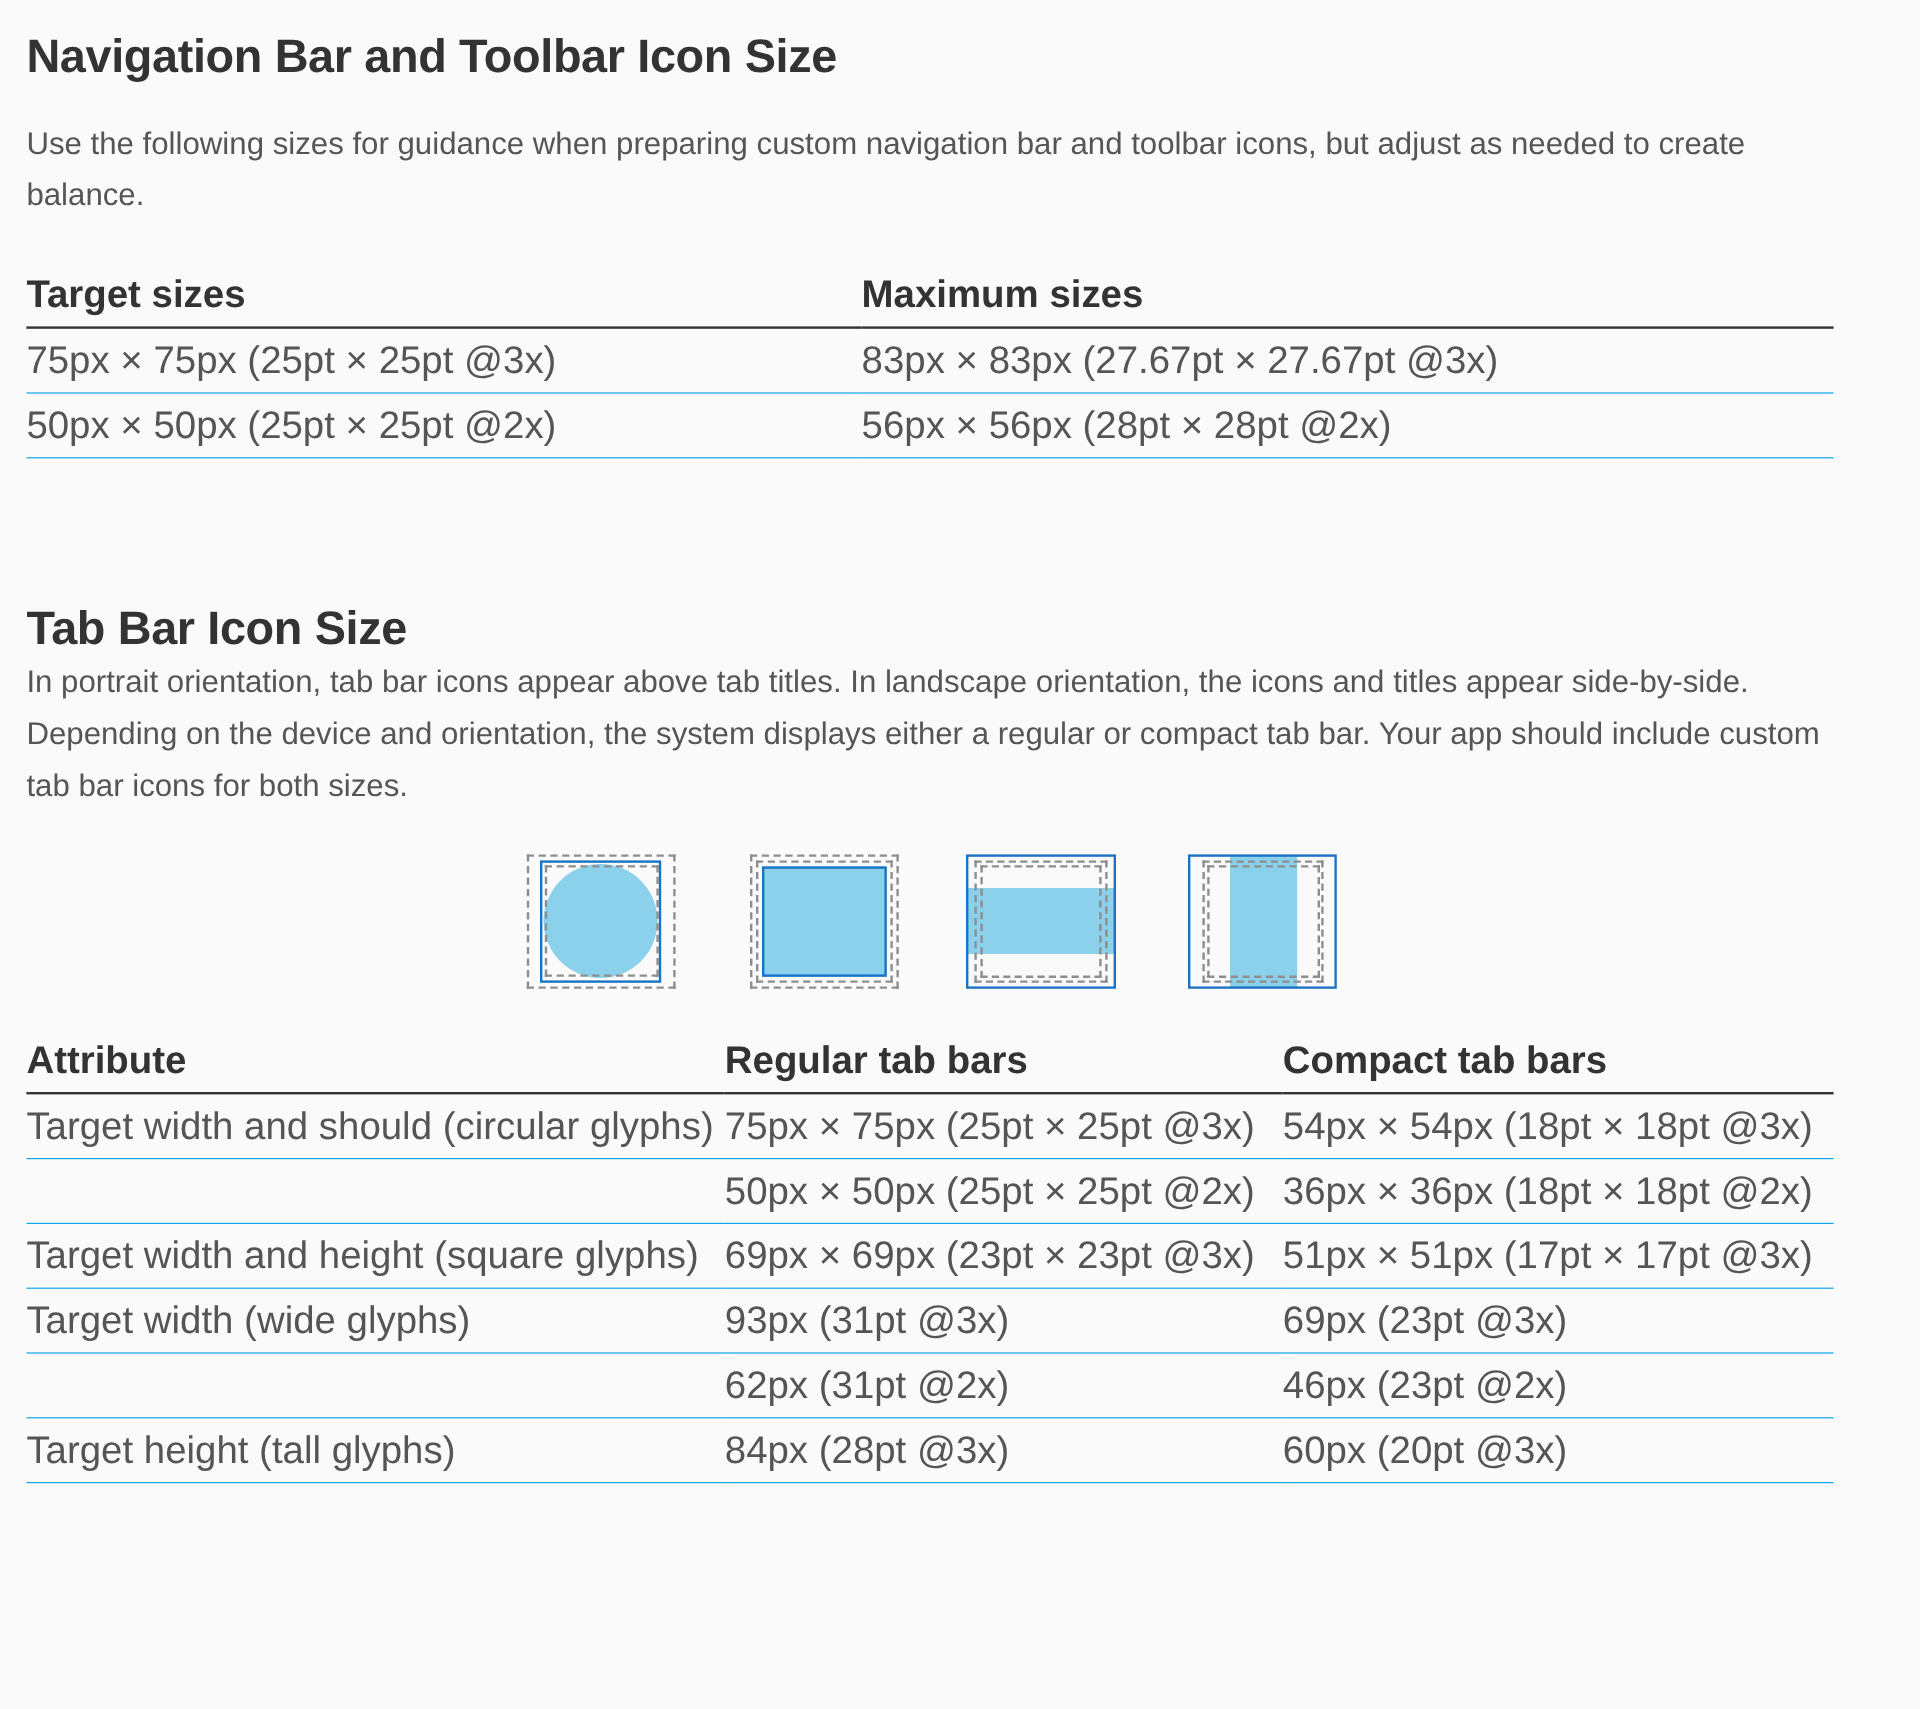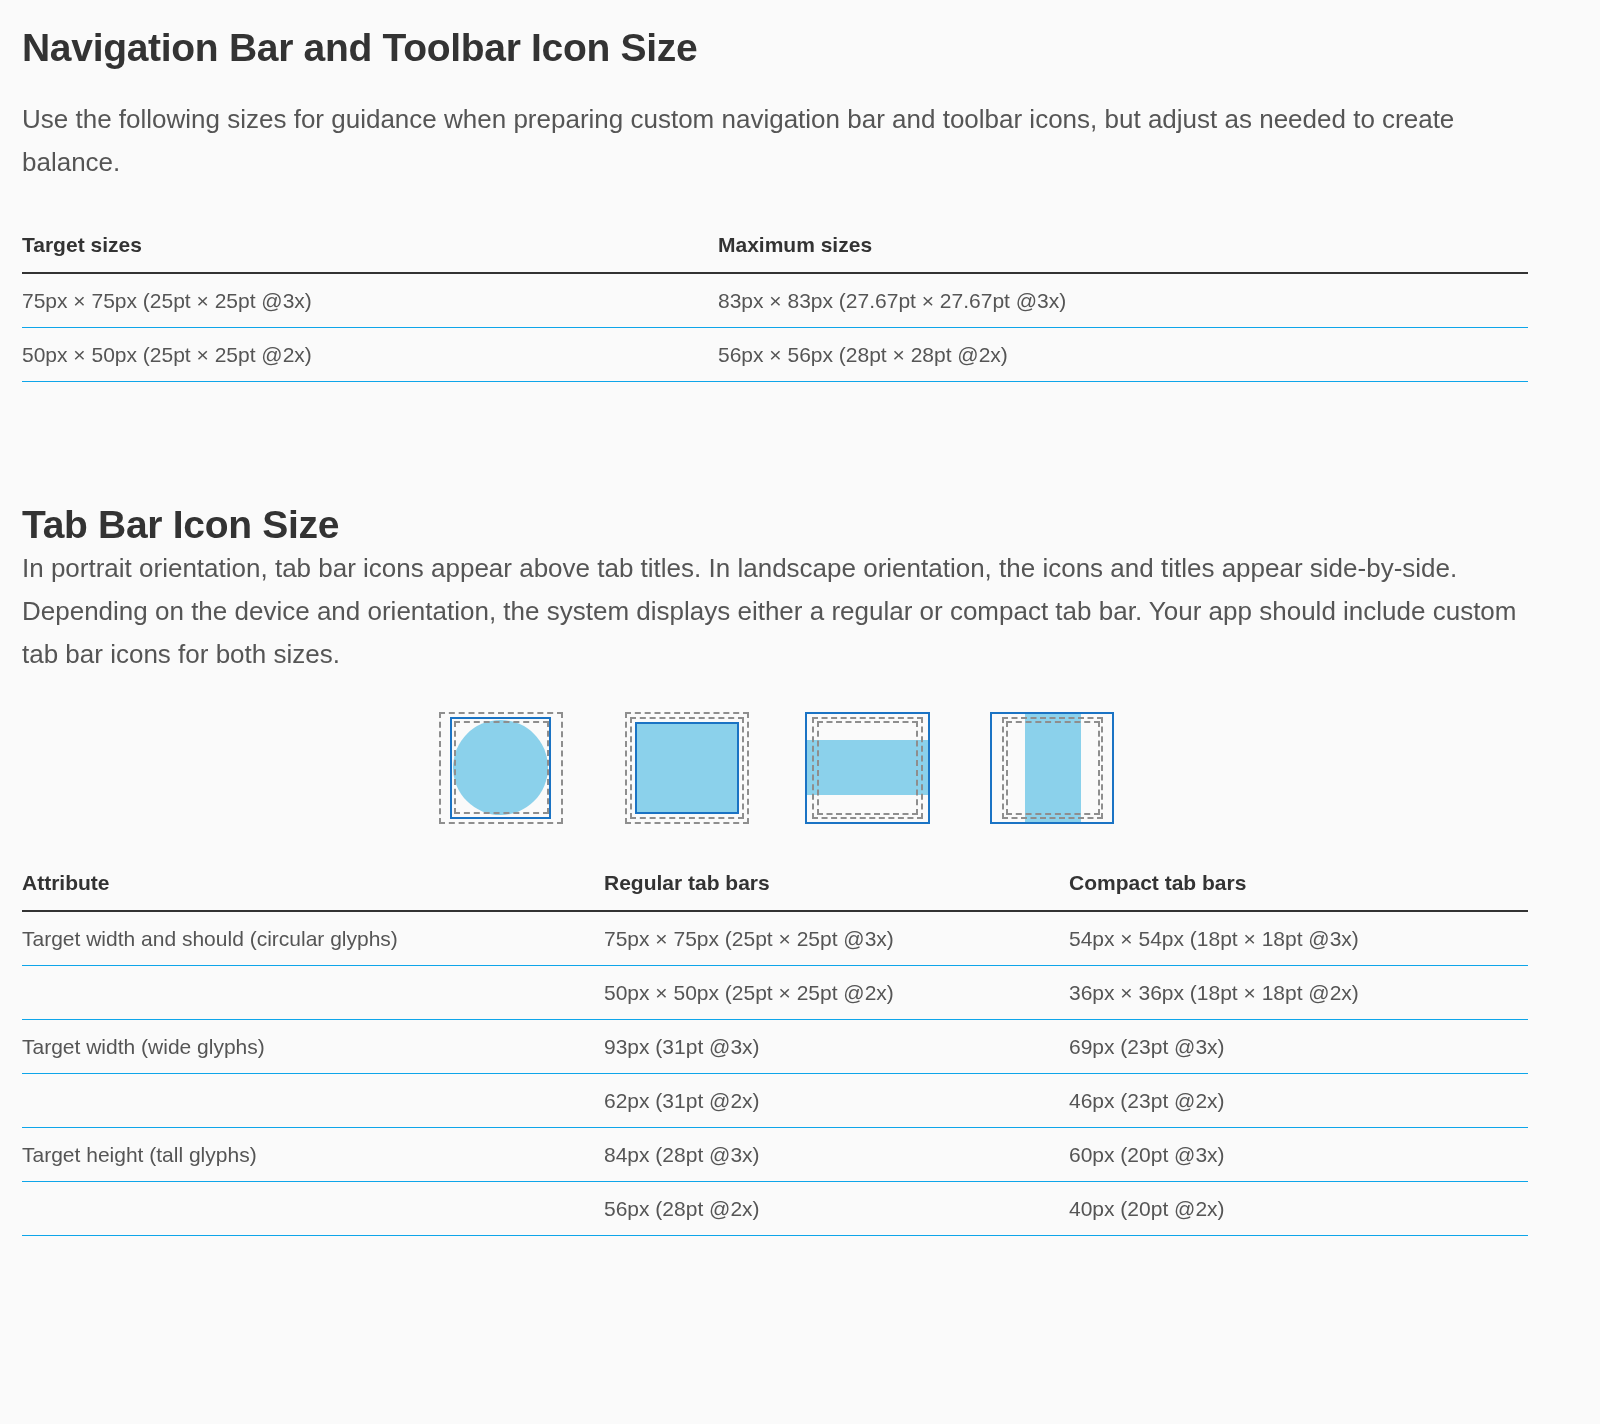--- a/index.html
+++ b/index.html
@@ -16,21 +16,21 @@
     margin: 0; font-size: 39px; font-weight: 700; color: #333;
     letter-spacing: -0.3px; position: absolute; left: 0;
   }
   p.lead {
     margin: 0; font-size: 26px; line-height: 43px; color: #555;
     position: absolute; left: 0; width: 1506px;
   }
   table.spec {
     position: absolute; left: 0; width: 1506px;
     border-collapse: collapse;
-    font-size: 21px;
+    font-size: 32px;
   }
   table.spec th {
     text-align: left; font-weight: 700; color: #333;
     height: 54px; padding: 0; vertical-align: middle;
     border-bottom: 2px solid #333;
   }
   table.spec td {
     height: 53px; padding: 0; vertical-align: middle; color: #555;
     border-bottom: 1px solid #0ea5e9;
   }
@@ -82,38 +82,38 @@
         <td>Target width and should (circular glyphs)</td>
         <td>75px × 75px (25pt × 25pt @3x)</td>
         <td>54px × 54px (18pt × 18pt @3x)</td>
       </tr>
       <tr>
         <td></td>
         <td>50px × 50px (25pt × 25pt @2x)</td>
         <td>36px × 36px (18pt × 18pt @2x)</td>
       </tr>
       <tr>
+        <td>Target width and height (square glyphs)</td>
+        <td>69px × 69px (23pt × 23pt @3x)</td>
+        <td>51px × 51px (17pt × 17pt @3x)</td>
+      </tr>
+      <tr>
         <td>Target width (wide glyphs)</td>
         <td>93px (31pt @3x)</td>
         <td>69px (23pt @3x)</td>
       </tr>
       <tr>
         <td></td>
         <td>62px (31pt @2x)</td>
         <td>46px (23pt @2x)</td>
       </tr>
       <tr>
         <td>Target height (tall glyphs)</td>
         <td>84px (28pt @3x)</td>
         <td>60px (20pt @3x)</td>
-      </tr>
-      <tr>
-        <td></td>
-        <td>56px (28pt @2x)</td>
-        <td>40px (20pt @2x)</td>
       </tr>
     </tbody>
   </table>
 </div>
 
 <div class="diagram" style="left:0;top:0;">
   <div class="dash" style="left:439px;top:712px;width:124px;height:112px;"></div>
   <div class="fill" style="left:453px;top:720px;width:95px;height:95px;border-radius:50%;"></div>
   <div class="solid" style="left:450px;top:717px;width:101px;height:102px;"></div>
   <div class="dash" style="left:454px;top:721px;width:95px;height:93px;"></div>

